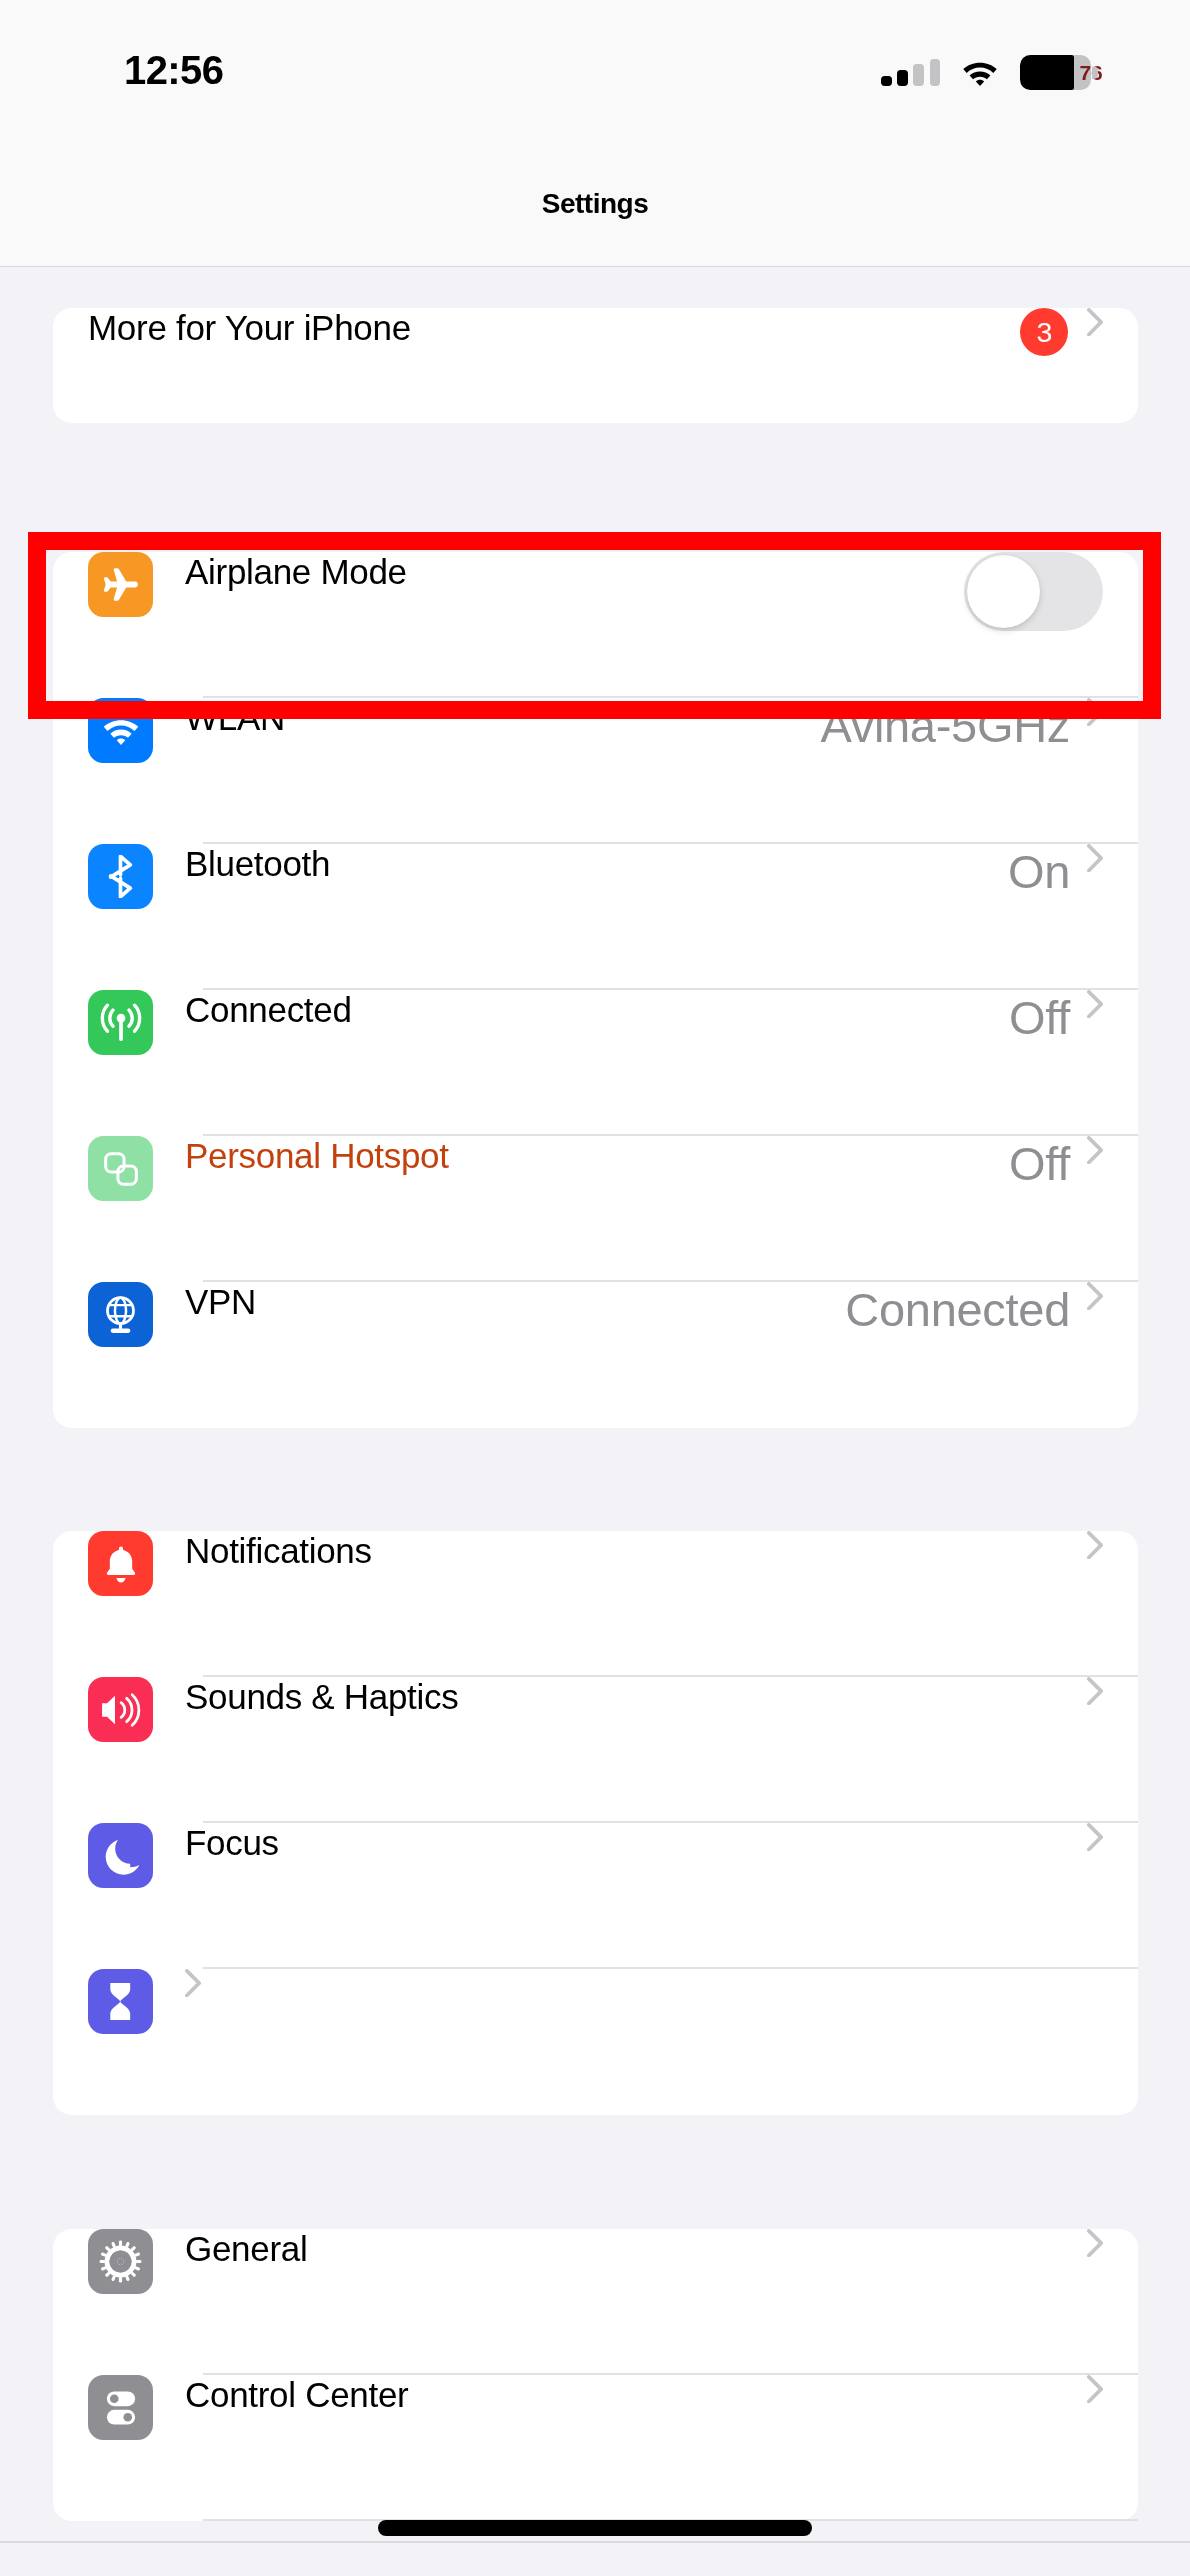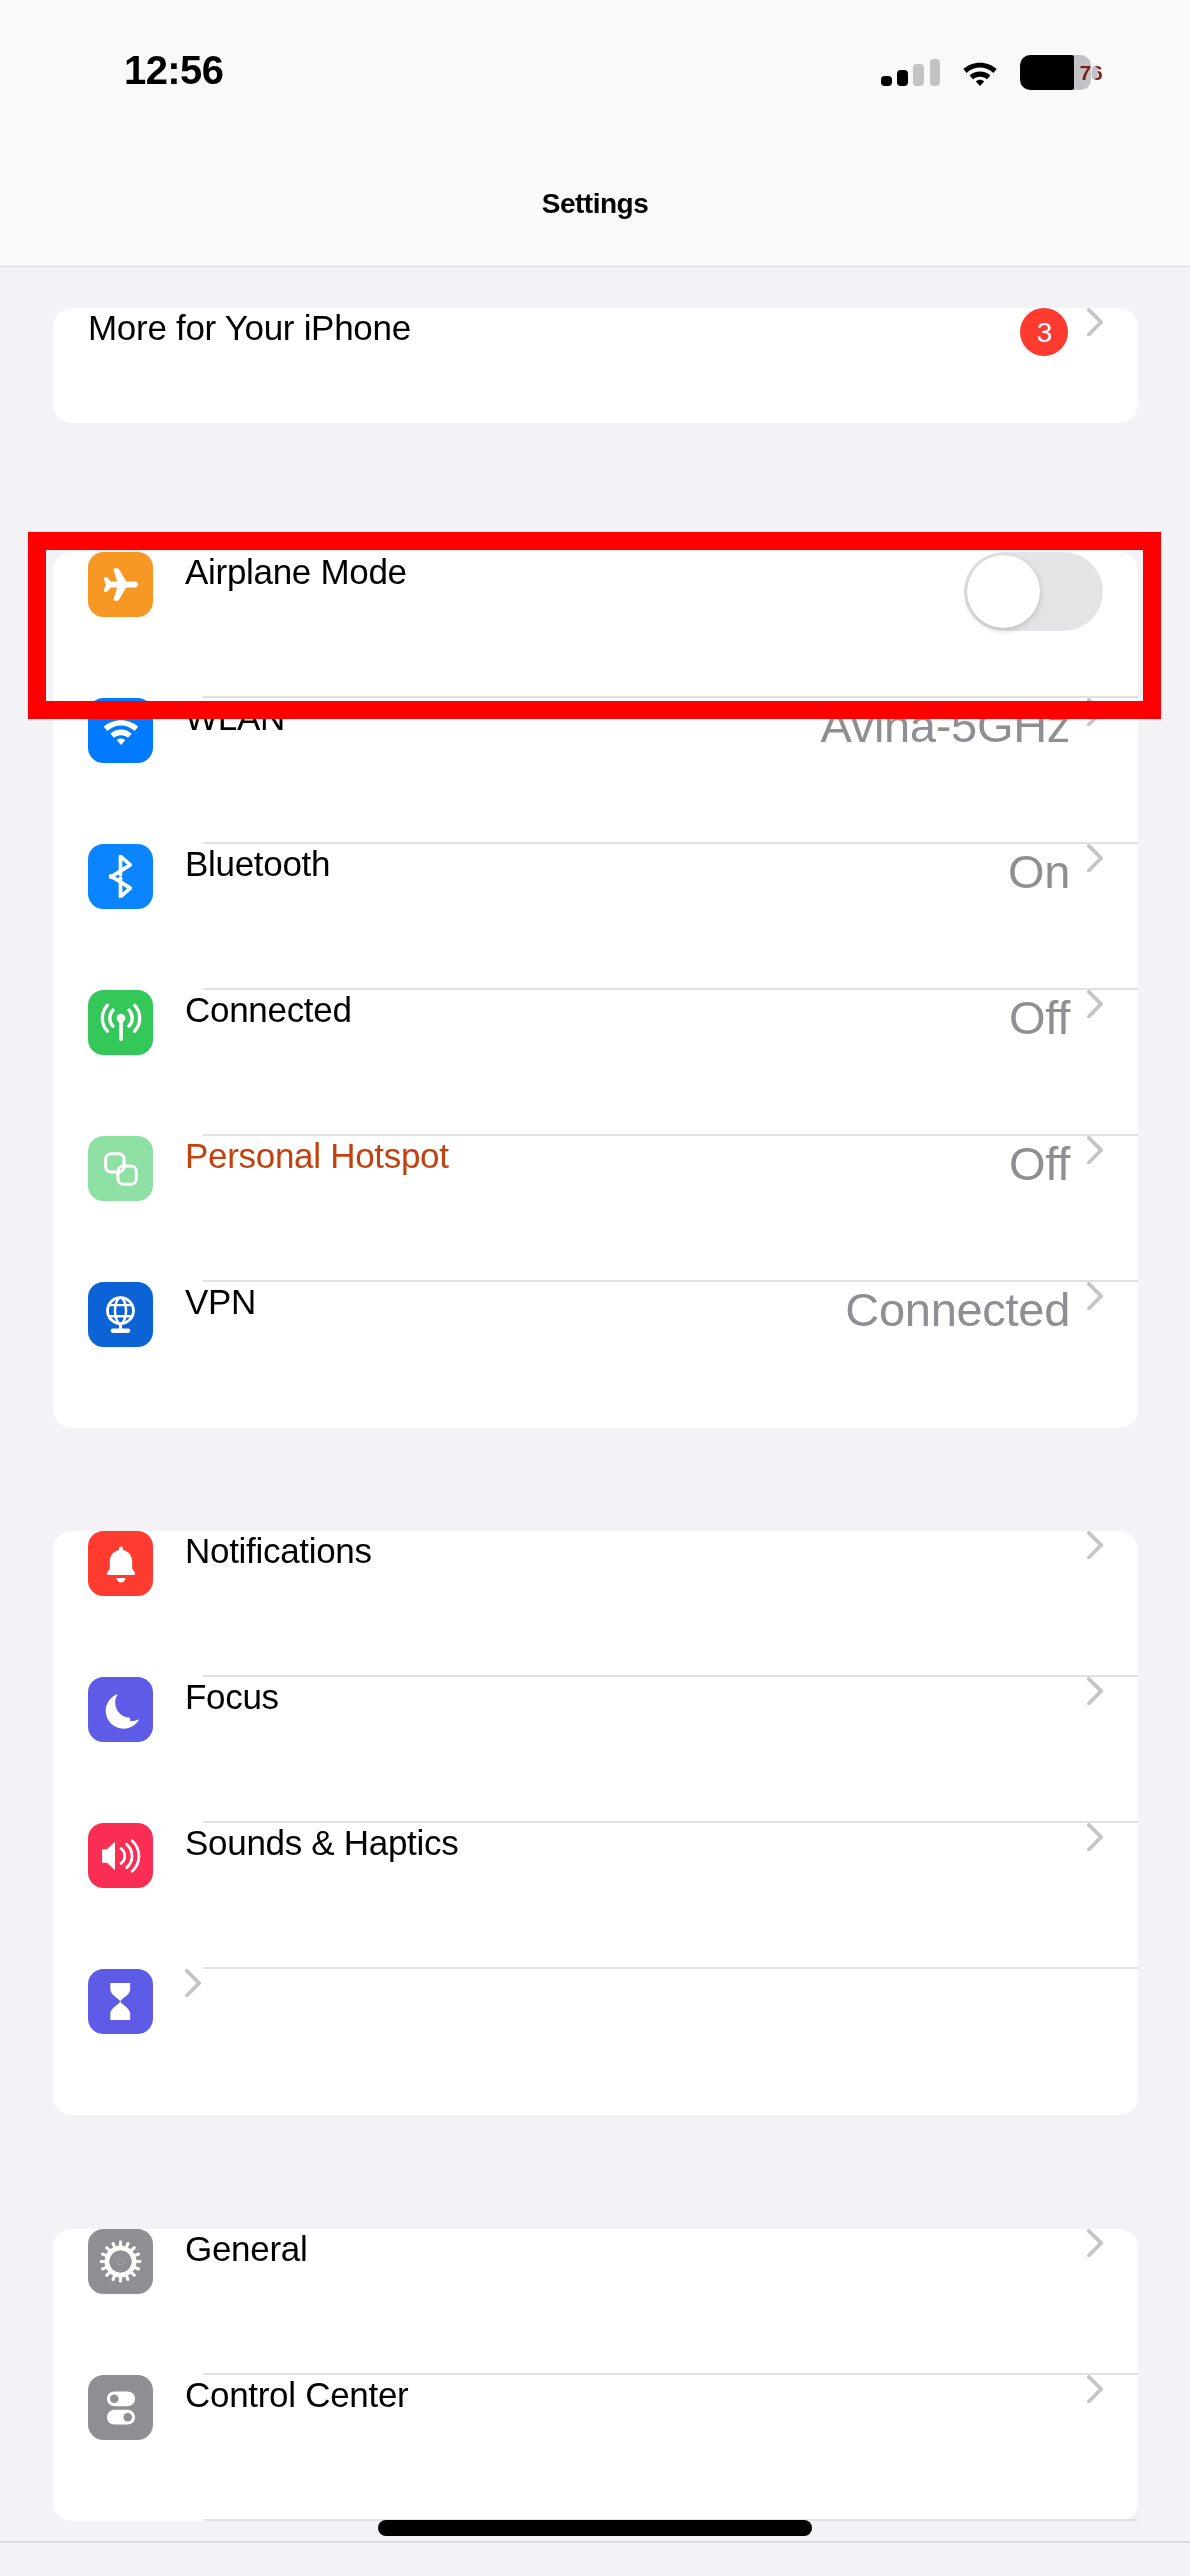--- a/index.html
+++ b/index.html
@@ -299,42 +299,42 @@
     <div class="row-label">Notifications</div>
     <span class="chevron">
       <svg viewBox="0 0 26 46">
           <path d="M3 3l20 20L3 43" stroke="#C5C5C7" stroke-width="6" fill="none" stroke-linecap="round" stroke-linejoin="round"></path>
         </svg>
     </span>
     <div class="row-sep"></div>
   </div>
 
   <div class="row">
-    <div class="icon-box" style="background:#5E5CE6;">
-      <svg width="36" height="38" viewBox="0 0 58 62">
-        <path d="M44 43.5C30.5 43.5 19.5 32.5 19.5 19c0-5.3 1.7-10.2 4.5-14.2C12.5 8.6 4 19.4 4 32.2 4 48.3 17.1 61.4 33.2 61.4c11.1 0 20.8-6.2 25.7-15.4-4.1 2.2-8.9 3.5-14.9 3.5z" fill="#fff"></path>
-      </svg>
-    </div>
-    <div class="row-label">Focus</div>
-    <span class="chevron">
-      <svg viewBox="0 0 26 46">
-          <path d="M3 3l20 20L3 43" stroke="#C5C5C7" stroke-width="6" fill="none" stroke-linecap="round" stroke-linejoin="round"></path>
-        </svg>
-    </span>
-    <div class="row-sep"></div>
-  </div>
-
-  <div class="row">
     <div class="icon-box" style="background:#FA2D55;">
       <svg width="43" height="36" viewBox="0 0 70 58">
         <path d="M26 6L13 18H5v22h8l13 12z" fill="#fff"></path>
         <path d="M36 17a15 15 0 010 24M45 10a25 25 0 010 38M54 4a34 34 0 010 50" stroke="#fff" stroke-width="4.5" fill="none" stroke-linecap="round"></path>
       </svg>
     </div>
     <div class="row-label">Sounds &amp; Haptics</div>
+    <span class="chevron">
+      <svg viewBox="0 0 26 46">
+          <path d="M3 3l20 20L3 43" stroke="#C5C5C7" stroke-width="6" fill="none" stroke-linecap="round" stroke-linejoin="round"></path>
+        </svg>
+    </span>
+    <div class="row-sep"></div>
+  </div>
+
+  <div class="row">
+    <div class="icon-box" style="background:#5E5CE6;">
+      <svg width="36" height="38" viewBox="0 0 58 62">
+        <path d="M44 43.5C30.5 43.5 19.5 32.5 19.5 19c0-5.3 1.7-10.2 4.5-14.2C12.5 8.6 4 19.4 4 32.2 4 48.3 17.1 61.4 33.2 61.4c11.1 0 20.8-6.2 25.7-15.4-4.1 2.2-8.9 3.5-14.9 3.5z" fill="#fff"></path>
+      </svg>
+    </div>
+    <div class="row-label">Focus</div>
     <span class="chevron">
       <svg viewBox="0 0 26 46">
           <path d="M3 3l20 20L3 43" stroke="#C5C5C7" stroke-width="6" fill="none" stroke-linecap="round" stroke-linejoin="round"></path>
         </svg>
     </span>
     <div class="row-sep"></div>
   </div>
 
   <div class="row">
     <div class="icon-box" style="background:#5E5CE6;">

